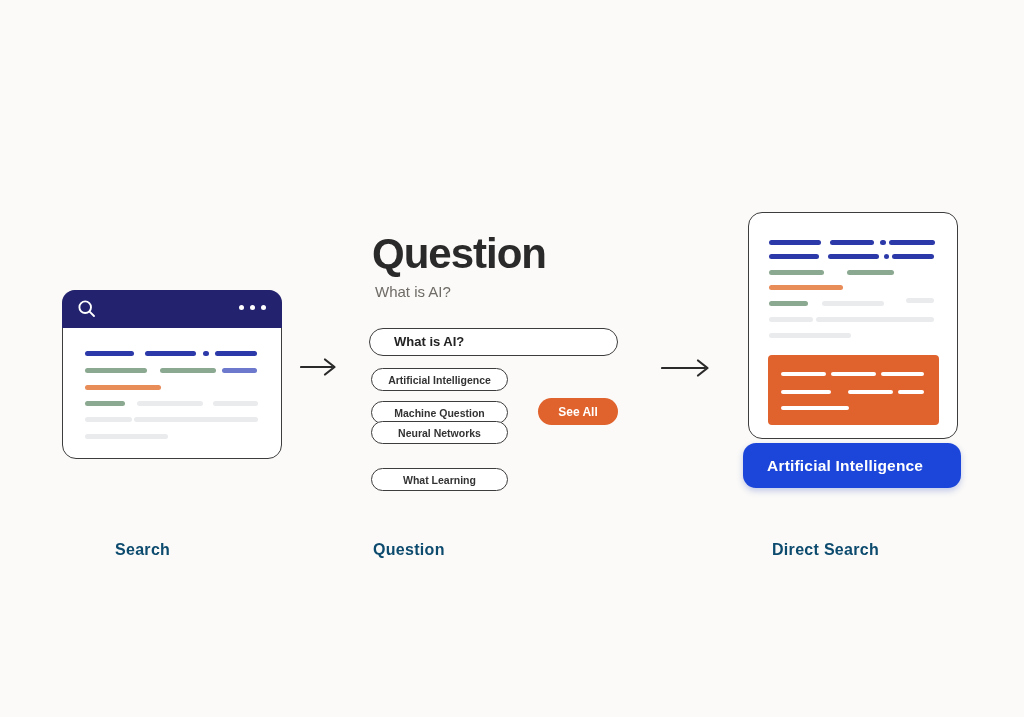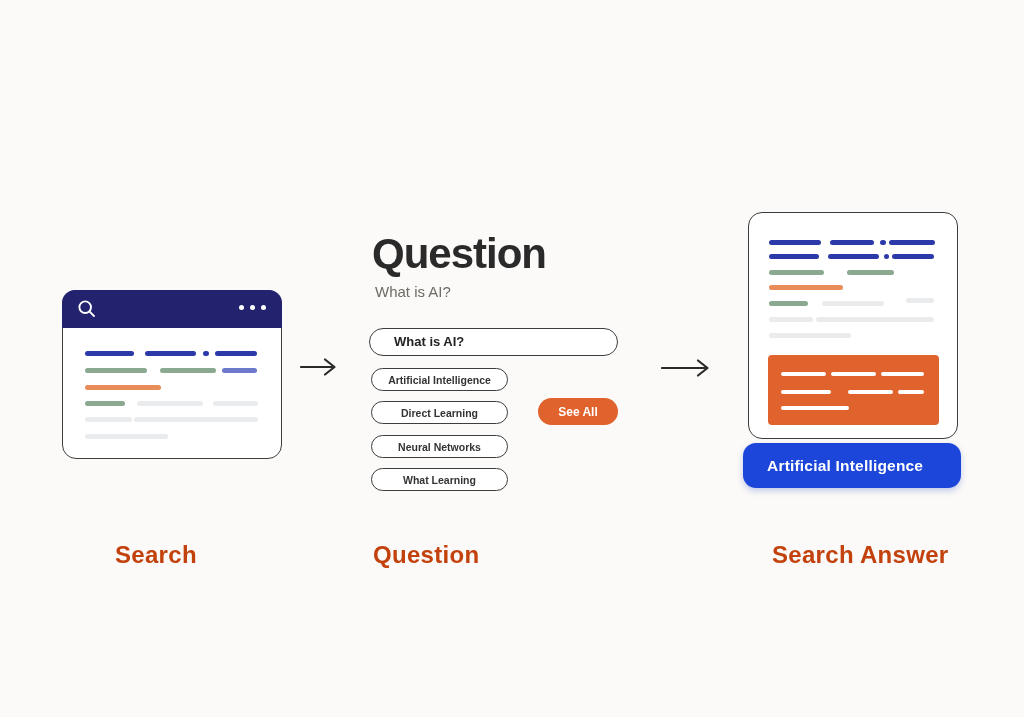--- a/index.html
+++ b/index.html
@@ -39,21 +39,21 @@
   .answer-card{position:absolute;left:748px;top:212px;width:210px;height:227px;
     background:#fff;border:1.4px solid #3d3d3d;border-radius:14px;box-sizing:border-box;}
   .answer-block{position:absolute;left:19px;top:142px;width:171px;height:70px;
     background:#e0622c;border-radius:4px;}
   .answer-button{position:absolute;left:743px;top:443px;width:218px;height:45px;
     background:#1c45da;border-radius:13px;color:#fff;font-size:15.5px;font-weight:700;
     line-height:45px;padding-left:24px;box-sizing:border-box;letter-spacing:0.2px;
     box-shadow:0 3px 6px rgba(27,59,187,0.25);}
 
   
-  .caption{position:absolute;top:541px;font-size:24px;font-weight:700;color:#c2410c;letter-spacing:0.3px;}
+  .caption{position:absolute;top:541px;font-size:16px;font-weight:700;color:#0c4a6e;letter-spacing:0.3px;}
   .caption-search{left:115px;}
   .caption-question{left:373px;}
   .caption-answer{left:772px;}
 </style>
 </head>
 <body>
 
 <div class="stage">
 
   <div class="browser">
@@ -90,22 +90,22 @@
     <line x1="1" y1="12" x2="32" y2="12" stroke="#2a2a2a" stroke-width="2.2" stroke-linecap="round"></line>
     <polyline points="25,4.5 34.5,12 25,19.5" fill="none" stroke="#2a2a2a" stroke-width="2.2" stroke-linecap="round" stroke-linejoin="round"></polyline>
   </svg>
 
   <div class="q-heading">Question</div>
   <div class="q-subtitle">What is AI?</div>
 
   <div class="q-input">What is AI?</div>
 
   <div class="pill" style="top:368px;">Artificial Intelligence</div>
-  <div class="pill" style="top:401px;">Direct Learning</div>
-  <div class="pill" style="top:435px;">Neural Networks</div>
+  <div class="pill" style="top:401px;">Machine Question</div>
+  <div class="pill" style="top:421px;">Neural Networks</div>
   <div class="pill" style="top:468px;">What Learning</div>
 
   <div class="see-all">See All</div>
 
   <svg class="arrow" style="left:661px;top:356px;" width="52" height="24" viewBox="0 0 52 24">
     <line x1="1" y1="12" x2="44" y2="12" stroke="#2a2a2a" stroke-width="2.2" stroke-linecap="round"></line>
     <polyline points="37,4.5 46.5,12 37,19.5" fill="none" stroke="#2a2a2a" stroke-width="2.2" stroke-linecap="round" stroke-linejoin="round"></polyline>
   </svg>
 
   <div class="answer-card">
@@ -135,15 +135,15 @@
         <div class="bar" style="left: 13px; top: 35px; width: 50px; height: 4px; border-radius: 2px; background: rgb(255, 255, 255);"></div>
         <div class="bar" style="left: 80px; top: 35px; width: 45px; height: 4px; border-radius: 2px; background: rgb(255, 255, 255);"></div>
         <div class="bar" style="left: 130px; top: 35px; width: 26px; height: 4px; border-radius: 2px; background: rgb(255, 255, 255);"></div>
         <div class="bar" style="left: 13px; top: 51px; width: 68px; height: 4px; border-radius: 2px; background: rgb(255, 255, 255);"></div>
       </div>
   </div>
   <div class="answer-button">Artificial Intelligence</div>
 
   <div class="caption caption-search">Search</div>
   <div class="caption caption-question">Question</div>
-  <div class="caption caption-answer">Search Answer</div>
+  <div class="caption caption-answer">Direct Search</div>
 
 </div>
 
 </body></html>

